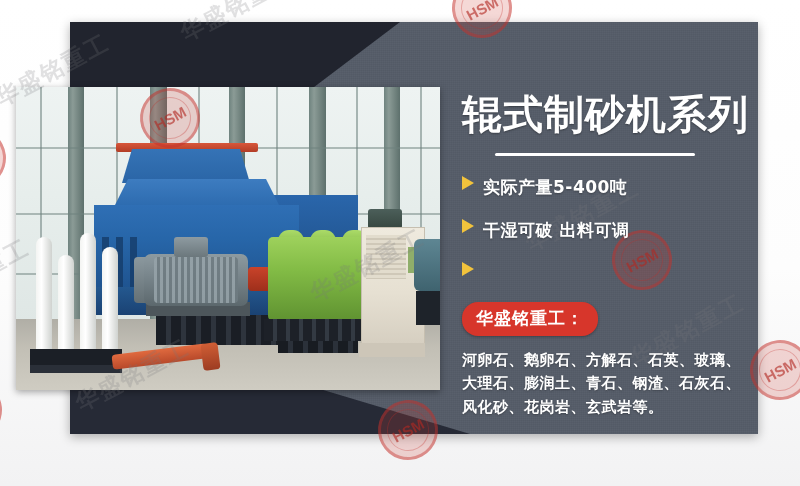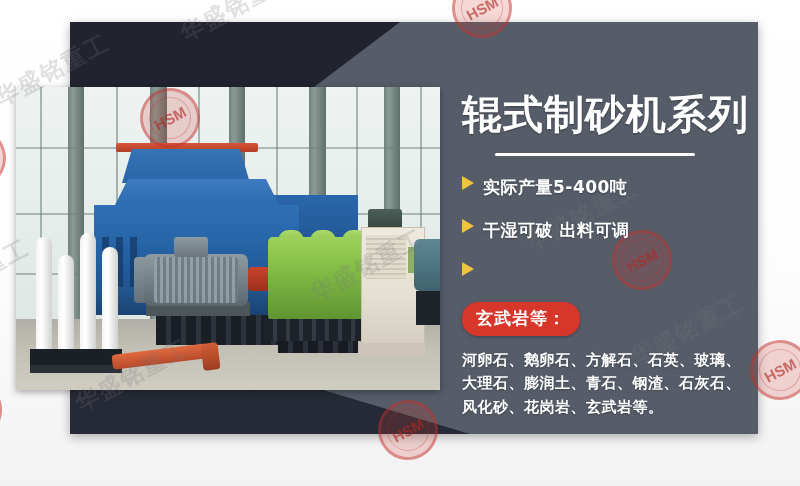--- a/index.html
+++ b/index.html
@@ -302,21 +302,21 @@
       <span class="feat-txt">实际产量5-400吨</span>
     </div>
     <div class="feat">
       <span class="arrow"></span>
       <span class="feat-txt">干湿可破  出料可调</span>
     </div>
     <div class="feat">
       <span class="arrow"></span>
     </div>
 
-    <div id="badge">玄武岩等：</div>
+    <div id="badge">华盛铭重工：</div>
 
     <div id="materials">河卵石、鹅卵石、方解石、石英、玻璃、大理石、膨润土、青石、钢渣、石灰石、风化砂、花岗岩、玄武岩等。</div>
   </div>
 
   <div class="wm-layer">
     <div class="wm-text" style="left:30px;top:95px;">华盛铭重工</div>
     <div class="wm-text" style="left:215px;top:30px;">华盛铭重工</div>
     <div class="wm-text" style="left:430px;top:-15px;">华盛铭重工</div>
 
     <div class="wm-text" style="left:-50px;top:300px;">华盛铭重工</div>

